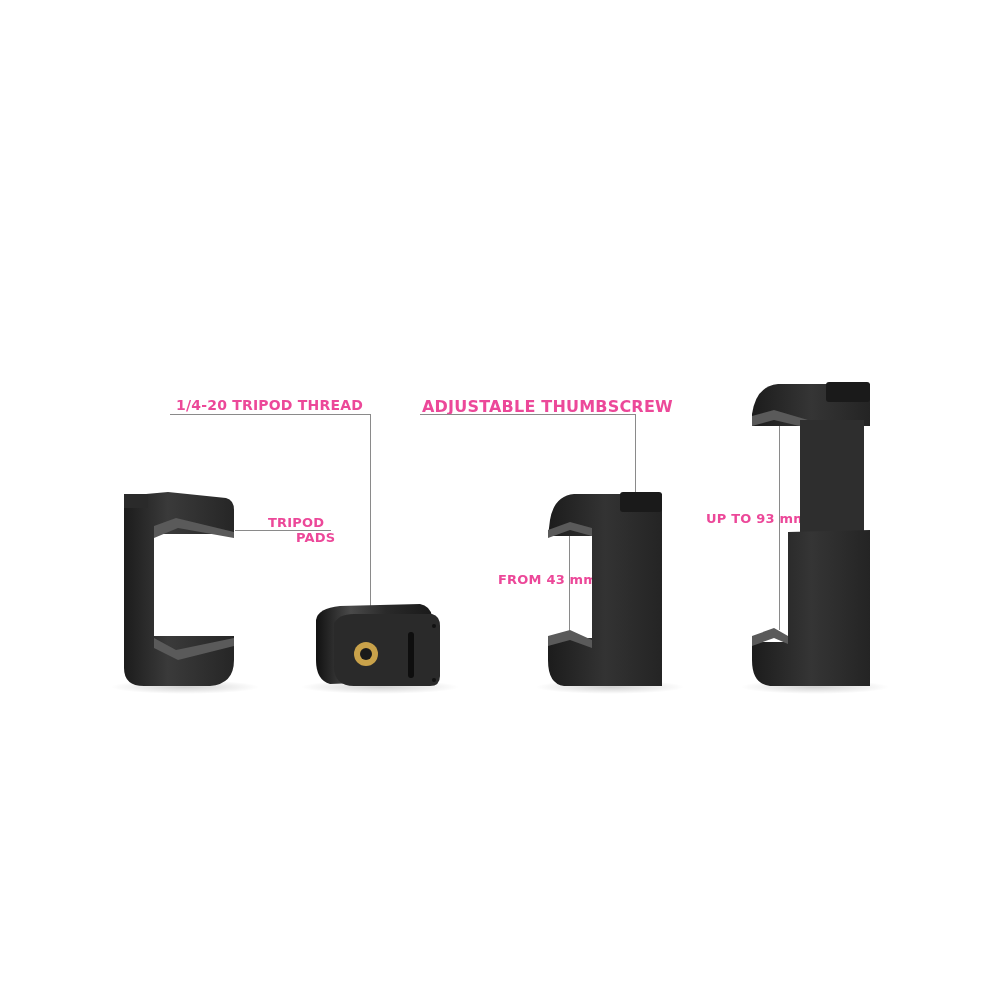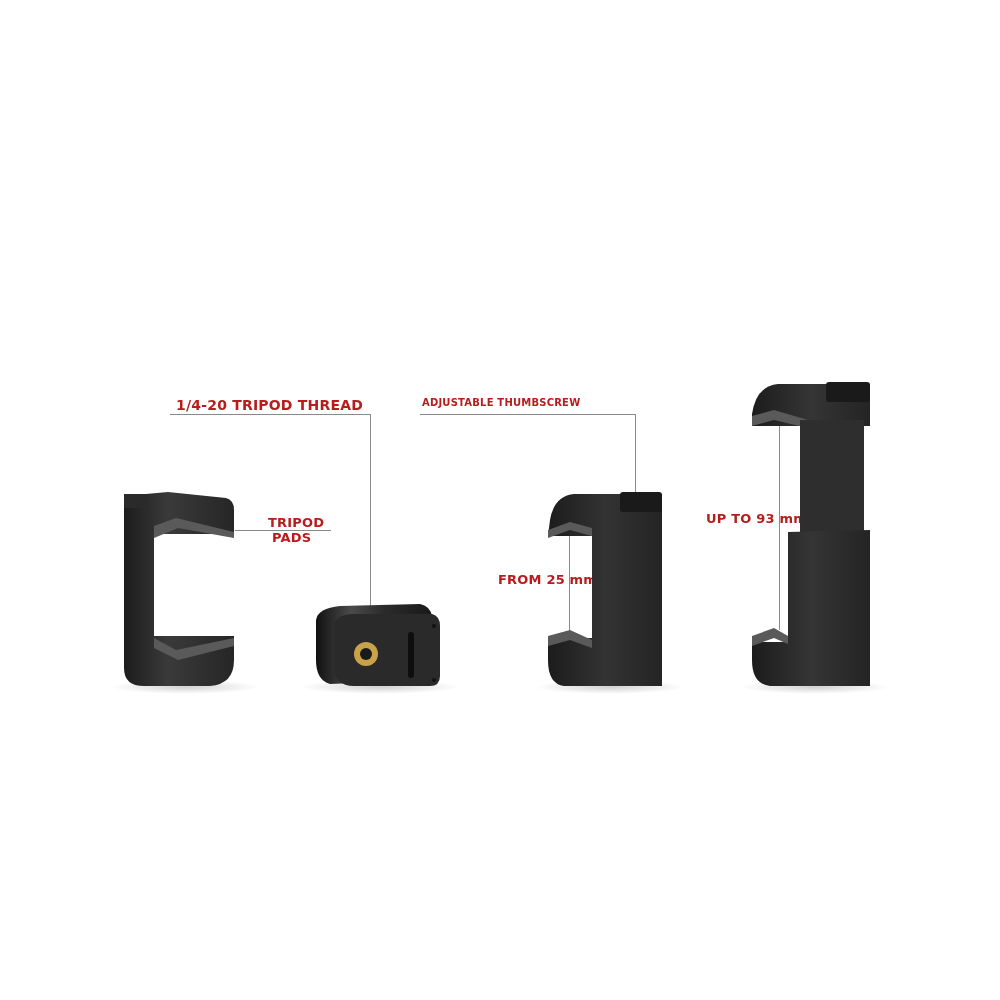--- a/index.html
+++ b/index.html
@@ -1,37 +1,37 @@
 <!DOCTYPE html>
 <html><head>
 <meta charset="utf-8">
 <style>
   html, body { margin:0; padding:0; }
   body { width:1000px; height:1000px; background:#ffffff; position:relative; overflow:hidden; font-family:"DejaVu Sans", sans-serif; }
-  .label { position:absolute; font-weight:bold; color:#b91c1c; font-size:13px; letter-spacing:0.2px; white-space:nowrap; }
+  .label { position:absolute; font-weight:bold; color:#ec4899; font-size:13px; letter-spacing:0.2px; white-space:nowrap; }
   .line { position:absolute; background:#8a8a8a; }
   .product { position:absolute; }
   .shadow { position:absolute; height:14px; border-radius:50%; background:radial-gradient(ellipse at center, rgba(0,0,0,0.18) 0%, rgba(0,0,0,0) 70%); }
 </style>
 </head>
 <body>
 
 <div class="label" style="left:176px; top:397px; font-size:14px;">1/4-20 TRIPOD THREAD</div>
 <div class="line" style="left:170px; top:414px; width:200px; height:1px;"></div>
 <div class="line" style="left:370px; top:414px; width:1px; height:240px;"></div>
 
-<div class="label" style="left:422px; top:397px; font-size:10px;">ADJUSTABLE THUMBSCREW</div>
+<div class="label" style="left:422px; top:397px; font-size:16px;">ADJUSTABLE THUMBSCREW</div>
 <div class="line" style="left:420px; top:414px; width:215px; height:1px;"></div>
 <div class="line" style="left:635px; top:414px; width:1px; height:78px;"></div>
 
 <div class="label" style="left:268px; top:515px;">TRIPOD</div>
-<div class="label" style="left:272px; top:530px;">PADS</div>
+<div class="label" style="left:296px; top:530px;">PADS</div>
 <div class="line" style="left:235px; top:530px; width:96px; height:1px;"></div>
 
-<div class="label" style="left:498px; top:572px;">FROM 25 mm</div>
+<div class="label" style="left:498px; top:572px;">FROM 43 mm</div>
 <div class="line" style="left:569px; top:528px; width:1px; height:108px;"></div>
 
 <div class="label" style="left:706px; top:511px;">UP TO 93 mm</div>
 <div class="line" style="left:779px; top:425px; width:1px; height:205px;"></div>
 
 <div class="shadow" style="left:110px; top:680px; width:150px;"></div>
 <svg class="product" style="left:118px; top:488px;" width="120" height="200" viewBox="0 0 120 200">
   <defs>
     <linearGradient id="g1" x1="0" x2="1">
         <stop offset="0" stop-color="#1c1c1c"></stop>

